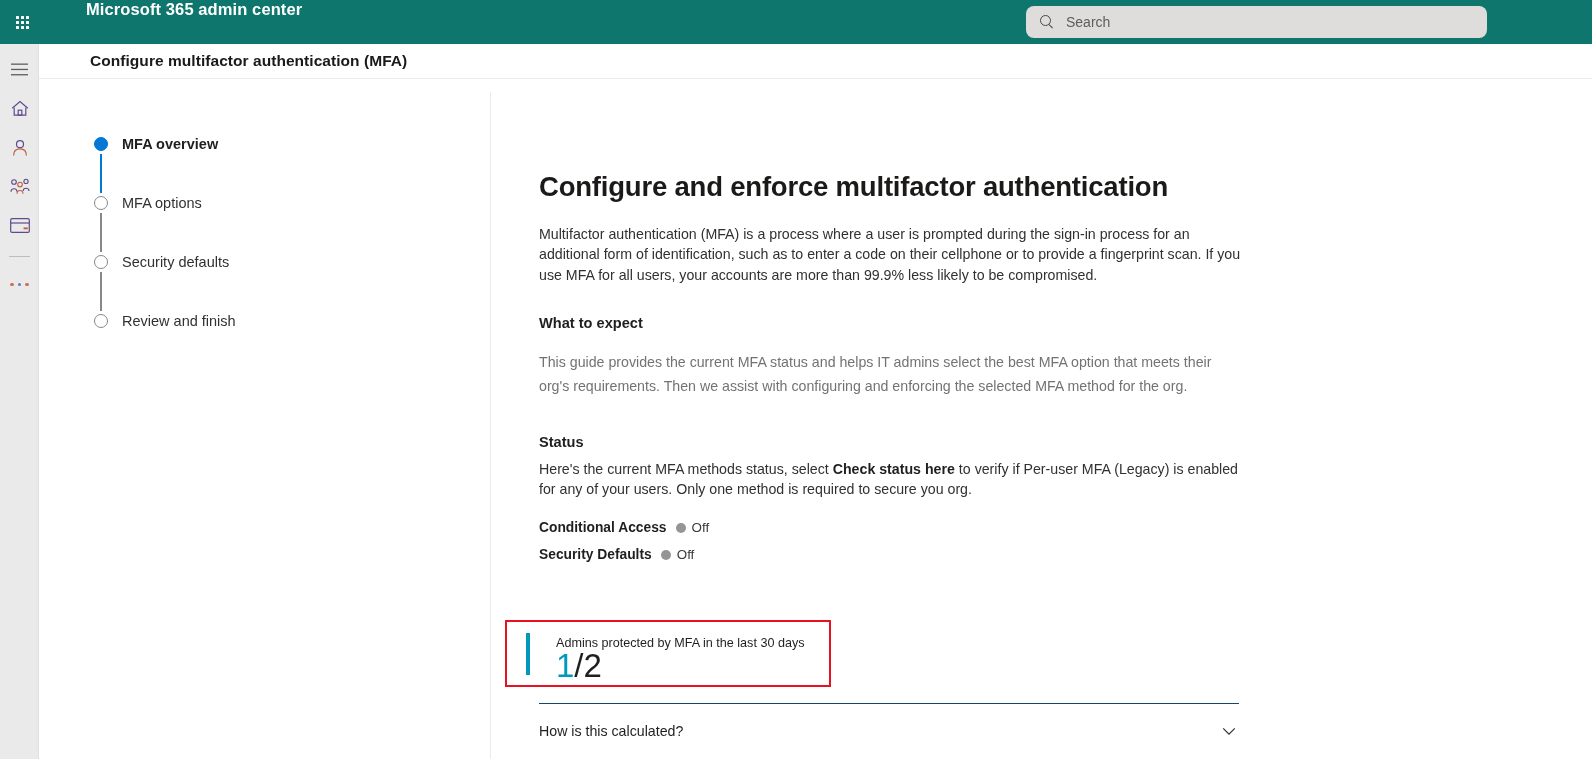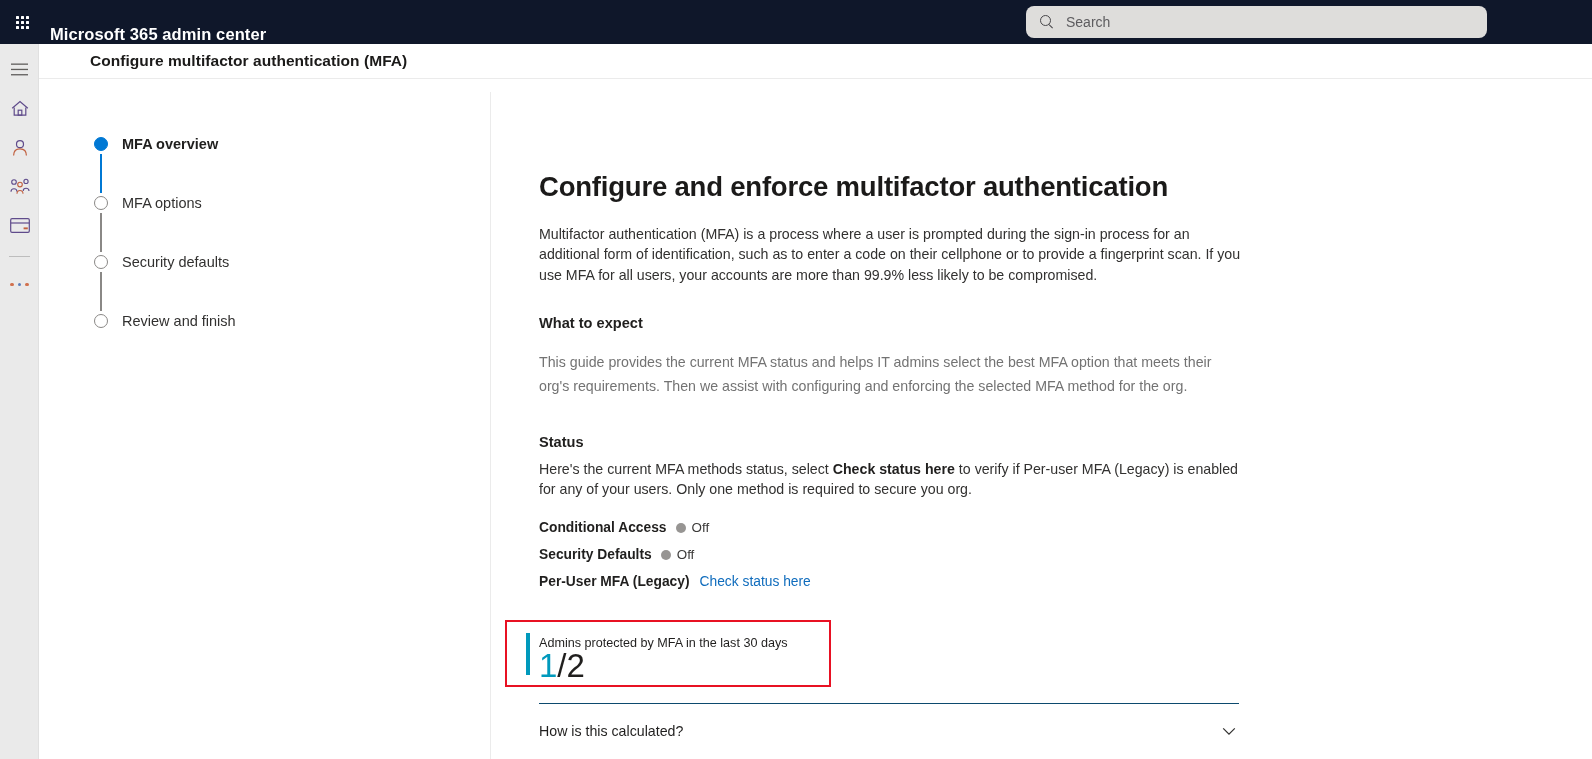--- a/index.html
+++ b/index.html
@@ -7,22 +7,22 @@
     width: 1592px; height: 759px;
     background: #ffffff;
     font-family: "Liberation Sans", sans-serif;
     overflow: hidden;
   }
 
   
   .suite-bar {
     position: absolute; left: 0; top: 0;
     width: 1592px; height: 44px;
-    background: #0f172a;
-    display: flex; align-items: flex-end;
+    background: #0f766e;
+    display: flex; align-items: flex-start; gap: 36px;
   }
   .waffle {
     width: 44px; height: 44px;
     display: flex; align-items: center; justify-content: center;
     cursor: pointer;
   }
   .waffle-grid {
     display: grid;
     grid-template-columns: repeat(3, 3px);
     grid-template-rows: repeat(3, 3px);
@@ -260,20 +260,21 @@
     width: 326px;
     height: 67px;
     border: 2.2px solid #e81123;
     box-sizing: border-box;
   }
   .metric-card {
     position: absolute;
     left: 34px;
     top: 541px;
     display: flex;
+    gap: 17px;
   }
   .metric-bar {
     width: 4px;
     background: #0099bc;
     margin-right: 9px;
     height: 42px;
     flex: 0 0 4px;
   }
   .metric-label {
     font-size: 12.6px;
@@ -450,24 +451,20 @@
           <span class="pip"></span>
           <span class="val">Off</span>
         </div>
 
         <div class="status-row">
           <span class="name">Security Defaults</span>
           <span class="pip"></span>
           <span class="val">Off</span>
         </div>
 
-        <div class="status-row">
-          <span class="name">Per-User MFA (Legacy)</span>
-          <a class="link" href="#">Check status here</a>
-        </div>
 
       </div>
     </div>
 
   </div>
 
   <div class="metric-highlight"></div>
 
   <div class="metric-card">
     <span class="metric-bar"></span>

